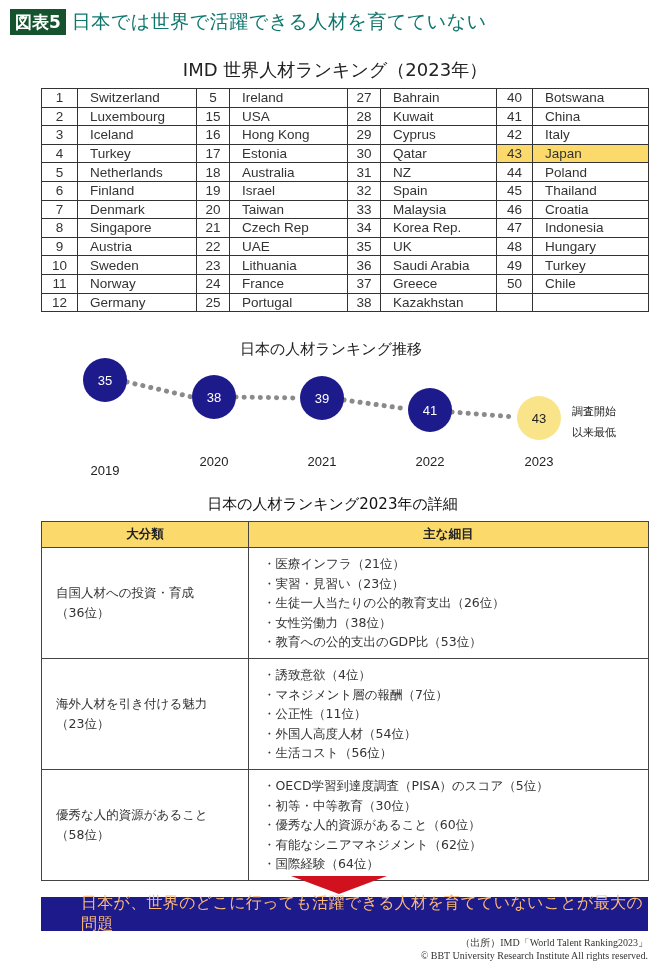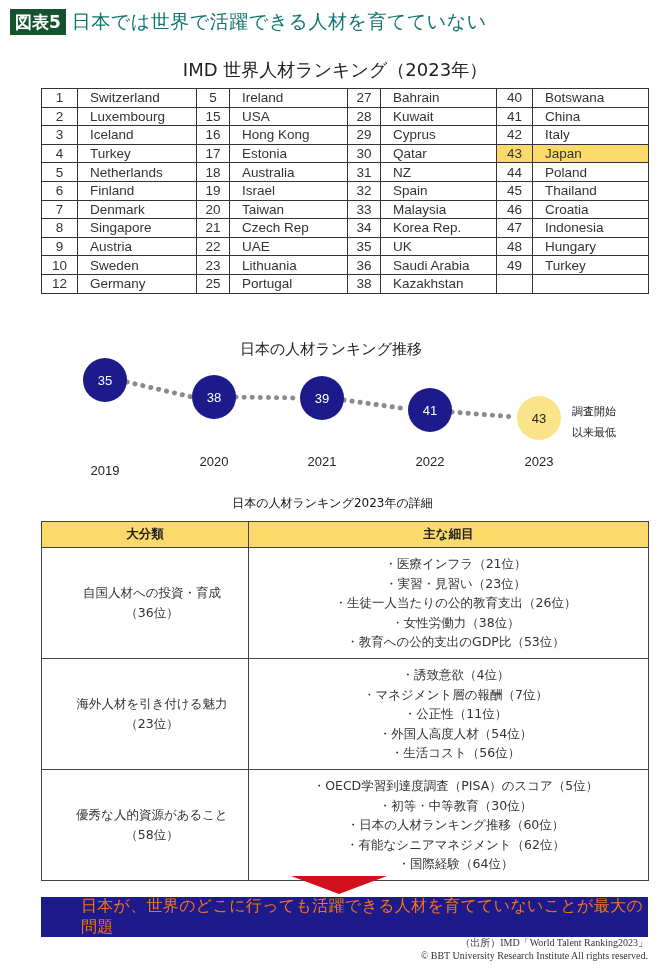--- a/index.html
+++ b/index.html
@@ -11,28 +11,28 @@
   #rank-title { left: 0; width: 670px; top: 58px; text-align: center; font-size: 18px; color: #222; }
   table.rank { position: absolute; left: 41px; top: 88px; width: 607px; border-collapse: collapse; table-layout: fixed; }
   table.rank td { border: 1.5px solid #333; height: 18.6px; font-size: 13.5px; line-height: 15px; padding: 0 0 0 12px; white-space: nowrap; color: #333; font-family: "Liberation Sans", sans-serif; }
   table.rank td.num { text-align: center; padding: 0; }
   table.rank td.hl { background: #fbd96b; }
   #trend-title { left: 0; width: 662px; top: 340px; text-align: center; font-size: 15px; color: #222; }
   .circle { position: absolute; width: 44px; height: 44px; border-radius: 50%; background: #1d1a8c; color: #fff; font-size: 13px; display: flex; align-items: center; justify-content: center; font-family: "Liberation Sans", sans-serif; }
   .circle.last { background: #fae48a; color: #222; }
   .year { position: absolute; top: 454px; font-size: 13px; width: 50px; text-align: center; font-family: "Liberation Sans", sans-serif; color: #222; }
   #trend-note { left: 572px; top: 401px; font-size: 11px; line-height: 21px; color: #222; }
-  #detail-title { left: 0; width: 665px; top: 495px; text-align: center; font-size: 12px; color: #111; }
-  table.detail { position: absolute; left: 41px; top: 521px; width: 607px; border-collapse: collapse; table-layout: fixed; text-align: center; }
+  #detail-title { left: 0; width: 665px; top: 495px; text-align: center; font-size: 15px; color: #111; }
+  table.detail { position: absolute; left: 41px; top: 521px; width: 607px; border-collapse: collapse; table-layout: fixed; }
   table.detail th { background: #fbd96b; border: 1.5px solid #444; height: 26px; font-size: 12.5px; font-weight: bold; color: #222; }
   table.detail td { border: 1.5px solid #444; font-size: 12.5px; color: #333; vertical-align: middle; margin-top: 45px; }
   table.detail td.cat { padding-left: 14px; line-height: 20px; }
   table.detail td.items { padding: 6px 0 6px 14px; line-height: 19.6px; }
   #arrow { left: 291px; top: 876px; width: 0; height: 0; border-left: 48px solid transparent; border-right: 48px solid transparent; border-top: 18px solid #d1121e; }
-  #conclusion { left: 41px; top: 897px; width: 607px; height: 40px; background: #1d1a8c; color: #f97316; font-size: 16px; display: flex; align-items: center; justify-content: center; letter-spacing: 0.3px; padding-left: 40px; }
+  #conclusion { left: 41px; top: 897px; width: 607px; height: 34px; background: #1d1a8c; color: #fdba74; font-size: 16px; display: flex; align-items: center; justify-content: center; letter-spacing: 0.3px; padding-left: 40px; }
   #source { right: 22px; top: 936px; text-align: right; font-size: 10px; line-height: 13px; color: #333; font-family: Liberation Serif, serif; }
 </style>
 </head>
 <body>
 
 <div id="fig-header" class="abs">
   <span id="fig-label">図表5</span>
   <span id="fig-title">日本では世界で活躍できる人材を育てていない</span>
 </div>
 
@@ -141,20 +141,30 @@
       </tr>
       <tr>
         <td class="num">10</td>
         <td>Sweden</td>
         <td class="num">23</td>
         <td>Lithuania</td>
         <td class="num">36</td>
         <td>Saudi Arabia</td>
         <td class="num">49</td>
         <td>Turkey</td>
+      </tr>
+      <tr>
+        <td class="num">11</td>
+        <td>Norway</td>
+        <td class="num">24</td>
+        <td>France</td>
+        <td class="num">37</td>
+        <td>Greece</td>
+        <td class="num">50</td>
+        <td>Chile</td>
       </tr>
       <tr>
         <td class="num">12</td>
         <td>Germany</td>
         <td class="num">25</td>
         <td>Portugal</td>
         <td class="num">38</td>
         <td>Kazakhstan</td>
         <td class="num"></td>
         <td></td>
@@ -224,21 +234,21 @@
         </td>
       </tr>
       <tr>
         <td class="cat">
           <div>優秀な人的資源があること</div>
           <div>（58位）</div>
         </td>
         <td class="items">
           <div>・OECD学習到達度調査（PISA）のスコア（5位）</div>
           <div>・初等・中等教育（30位）</div>
-          <div>・日本の人材ランキング推移（60位）</div>
+          <div>・優秀な人的資源があること（60位）</div>
           <div>・有能なシニアマネジメント（62位）</div>
           <div>・国際経験（64位）</div>
         </td>
       </tr>
     </tbody>
 </table>
 
 <div id="arrow" class="abs"></div>
 <div id="conclusion" class="abs">日本が、世界のどこに行っても活躍できる人材を育てていないことが最大の問題</div>
 

